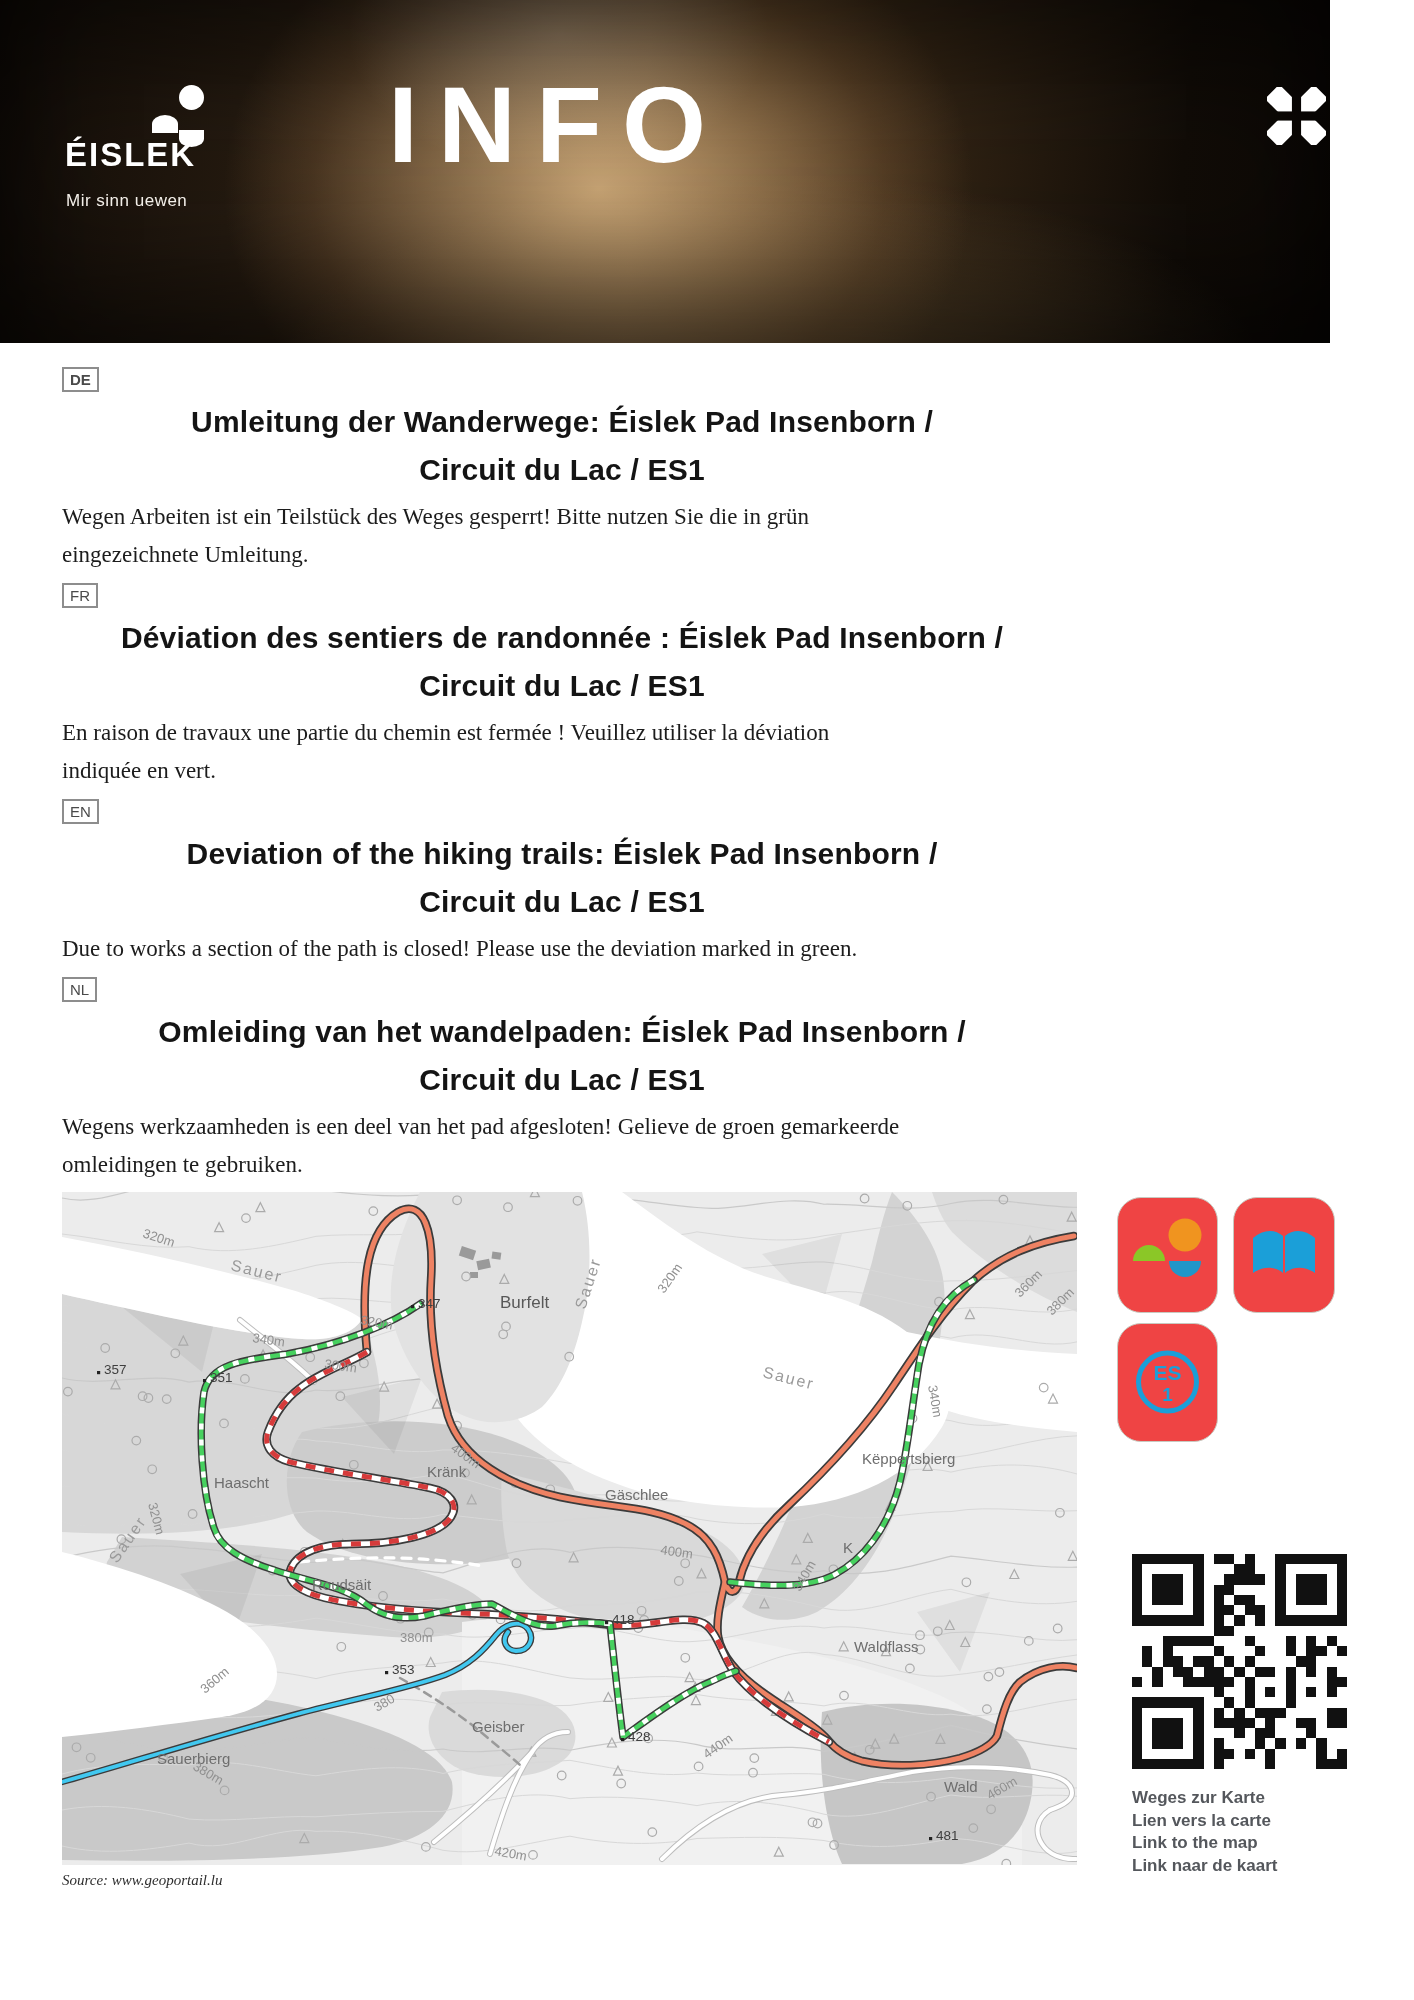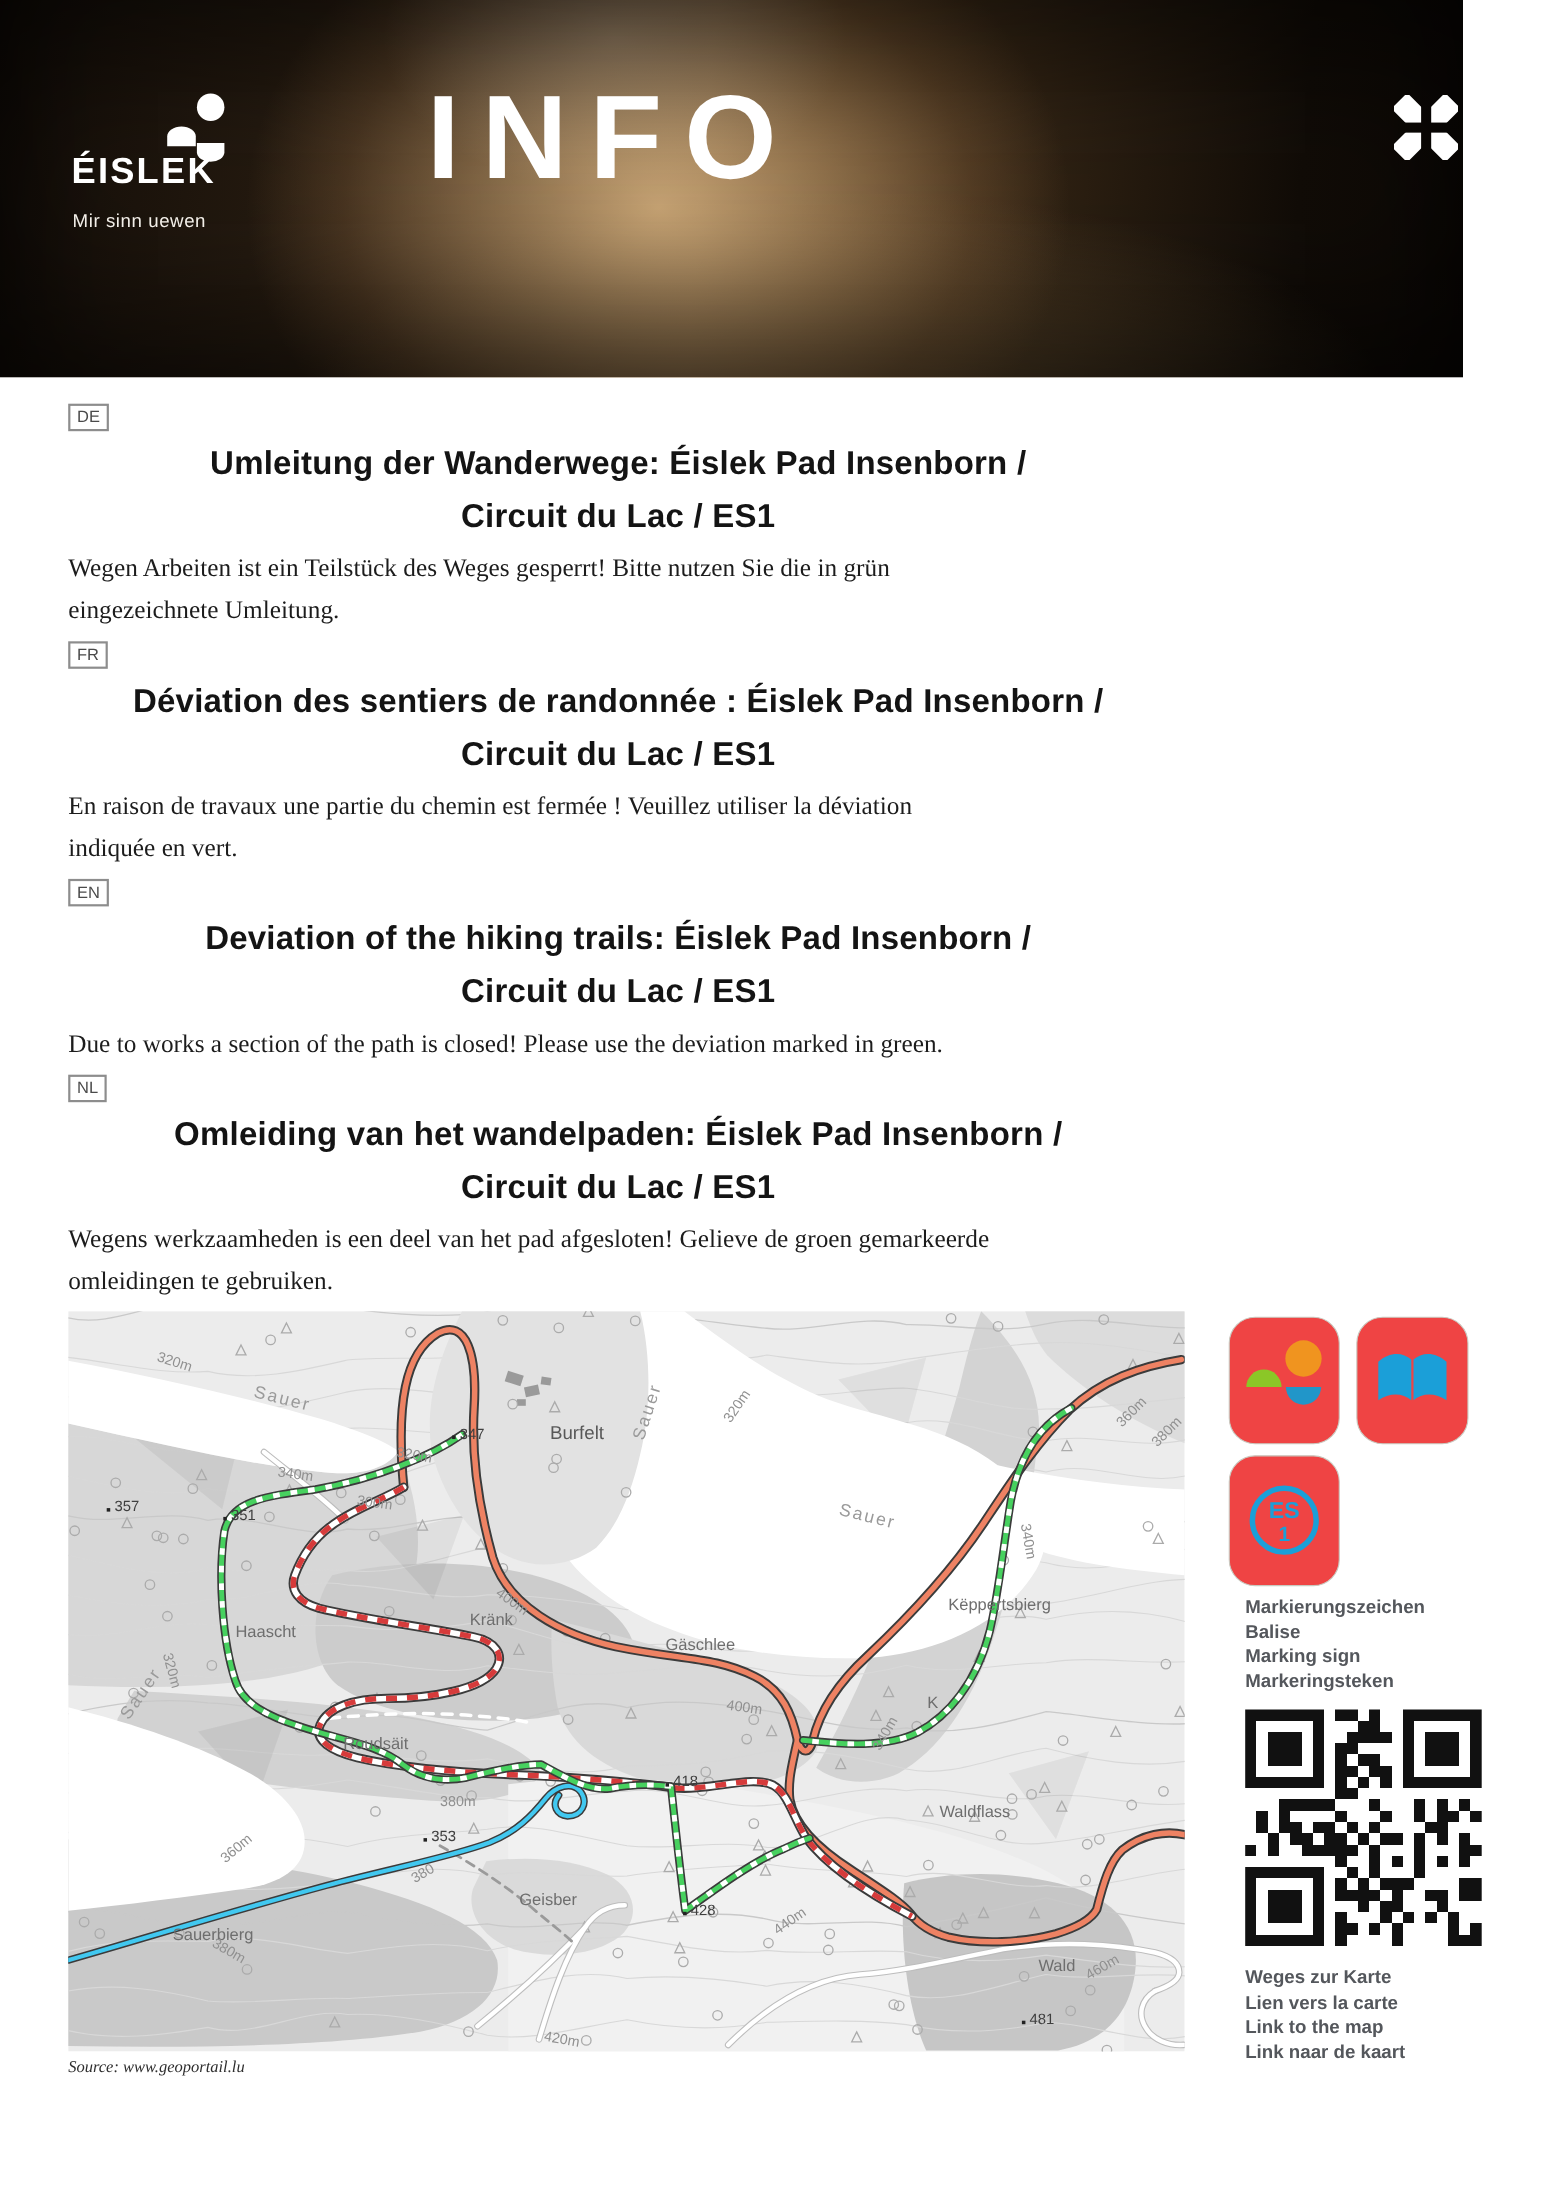--- a/index.html
+++ b/index.html
@@ -23,21 +23,21 @@
   .mark-circle{left:179px;top:85px;width:25px;height:25px;border-radius:50%;}
   .mark-dome-down{left:179px;top:130px;width:25px;height:17px;border-radius:0 0 25px 25px/0 0 17px 17px;}
   .info-title{position:absolute;left:388px;top:62px;color:#fff;font-weight:700;
       font-size:108px;letter-spacing:20px;z-index:3;font-family:"Liberation Sans",sans-serif;}
   .x-icon{position:absolute;left:1266px;top:85px;width:61px;height:62px;z-index:3;}
   
   #content{position:absolute;left:62px;top:343px;width:1000px;}
   .section + .section{margin-top:9px;}
   .lang-badge{display:inline-block;border:2px solid #8d8d8d;color:#4a4a4a;font-size:15px;
       padding:1px 6px;line-height:19px;margin-top:24px;}
-  .section:first-child .lang-badge{margin-top:24px;}
+  .section:first-child .lang-badge{margin-top:24px;font-weight:bold;}
   .section .lang-badge{margin-top:0;}
   .sec-heading{margin:6px 0 0 0;font-size:30px;line-height:48px;font-weight:700;color:#141414;
       letter-spacing:.2px;white-space:pre-line;font-family:"Liberation Sans",sans-serif;text-align:center;}
   .sec-body{margin:4px 0 0 0;font-size:23px;line-height:38px;color:#1c1c1c;
       white-space:pre-line;font-family:"Liberation Serif",serif;}
   
   #map{position:absolute;left:62px;top:1192px;width:1015px;height:673px;}
   .contour{fill:none;stroke:#d8d8d8;stroke-width:1;}
   .contour.dk{stroke:#c9c9c9;stroke-width:1.2;}
   .plbl{fill:#6e6e6e;font-size:15px;font-family:"Liberation Sans",sans-serif;}
@@ -427,26 +427,20 @@
         <path d="M81,40 C71,31 59,31 51,38 L51,75 C59,68 71,68 81,75 Z"></path>
       </g>
     </svg>
   </div>
   <div class="tile tile3">
     <svg viewBox="0 0 99 117" width="99" height="117">
       <circle cx="49.5" cy="58" r="29" fill="none" stroke-width="5" stroke="#1b9fd8"></circle>
       <text x="49.5" y="56" text-anchor="middle" font-size="21" font-weight="bold" font-family="Liberation Sans, sans-serif" fill="#1b9fd8">ES</text>
       <text x="49.5" y="77" text-anchor="middle" font-size="19" font-weight="bold" font-family="Liberation Sans, sans-serif" fill="#1b9fd8">1</text>
     </svg>
-  </div>
-  <div class="side-text marking-text">
-    <div>Markierungszeichen</div>
-    <div>Balise</div>
-    <div>Marking sign</div>
-    <div>Markeringsteken</div>
   </div>
   <svg id="qr" viewBox="0 0 21 21" shape-rendering="crispEdges">
       <rect x="0" y="0" width="21" height="21" fill="#fff"></rect>
       <rect x="0" y="0" width="7" height="7" fill="#111"></rect>
       <rect x="1" y="1" width="5" height="5" fill="#fff"></rect>
       <rect x="2" y="2" width="3" height="3" fill="#111"></rect>
       <rect x="14" y="0" width="7" height="7" fill="#111"></rect>
       <rect x="15" y="1" width="5" height="5" fill="#fff"></rect>
       <rect x="16" y="2" width="3" height="3" fill="#111"></rect>
       <rect x="0" y="14" width="7" height="7" fill="#111"></rect>

